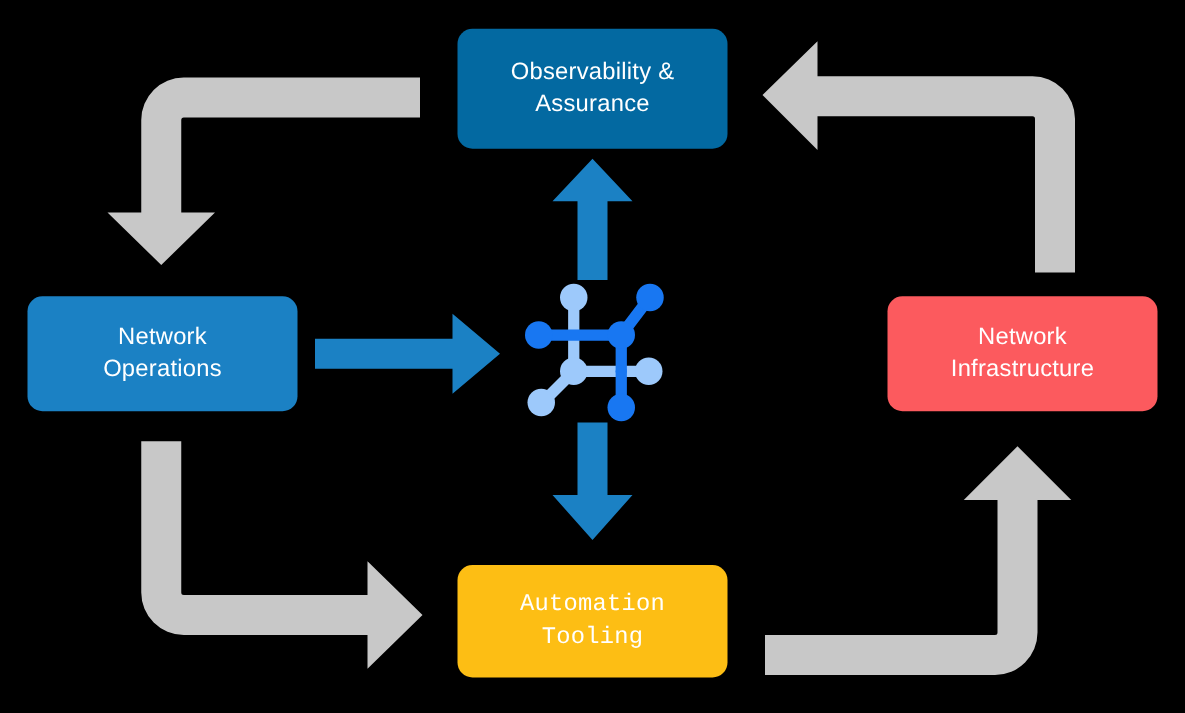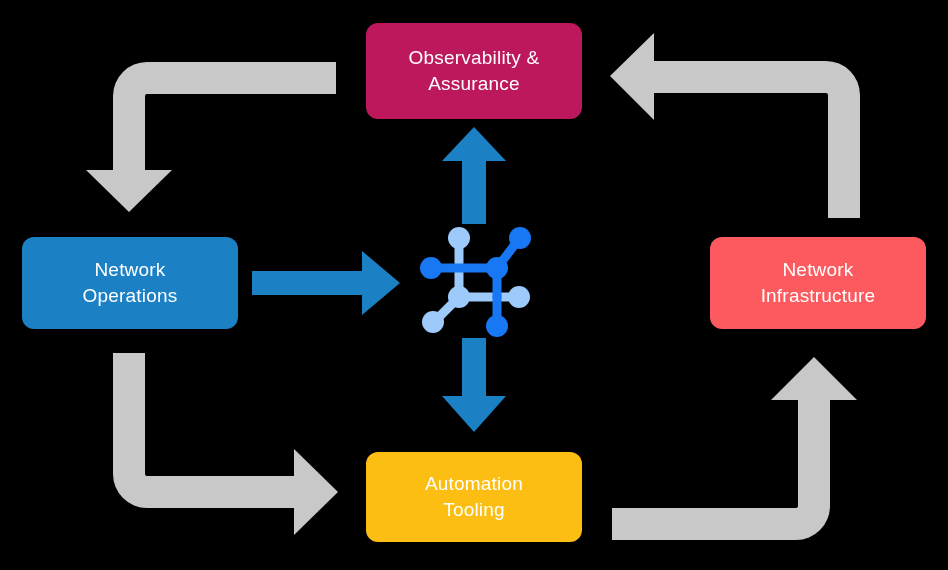--- a/index.html
+++ b/index.html
@@ -31,21 +31,21 @@
     padding: 6px 10px;
   }
   .node-label {
     white-space: pre-line;
     display: block;
   }
   
   #box-observability { left: 366px; top: 23px;  width: 216px; height: 96px; }
   #box-netops        { left: 22px;  top: 237px; width: 216px; height: 92px; }
   #box-netinfra      { left: 710px; top: 237px; width: 216px; height: 92px; }
-  #box-automation    { left: 366px; top: 452px; width: 216px; height: 90px; }
+  #box-automation    { left: 366px; top: 452px; width: 216px; height: 90px; font-family: Liberation Mono, monospace; }
 
   .svg-layer {
     position: absolute;
     left: 0; top: 0;
     width: 948px;
     height: 570px;
     pointer-events: none;
   }
   .icon-layer { z-index: 3; }
   .arrow-layer { z-index: 1; }
@@ -112,21 +112,21 @@
                L 814 357
                L 857 400
                L 830 400
                L 830 506
                A 34 34 0 0 1 796 540
                L 612 540
                Z" fill="#C8C8C8"></path>
     </g>
   </svg>
 
-  <div class="node-box" id="box-observability" style="background:#be185d;">
+  <div class="node-box" id="box-observability" style="background:#0369a1;">
     <span class="node-label">Observability &amp;
 Assurance</span>
   </div>
 
   <div class="node-box" id="box-netops" style="background:#1B81C4;">
     <span class="node-label">Network
 Operations</span>
   </div>
 
   <div class="node-box" id="box-netinfra" style="background:#FC5A5E;">

